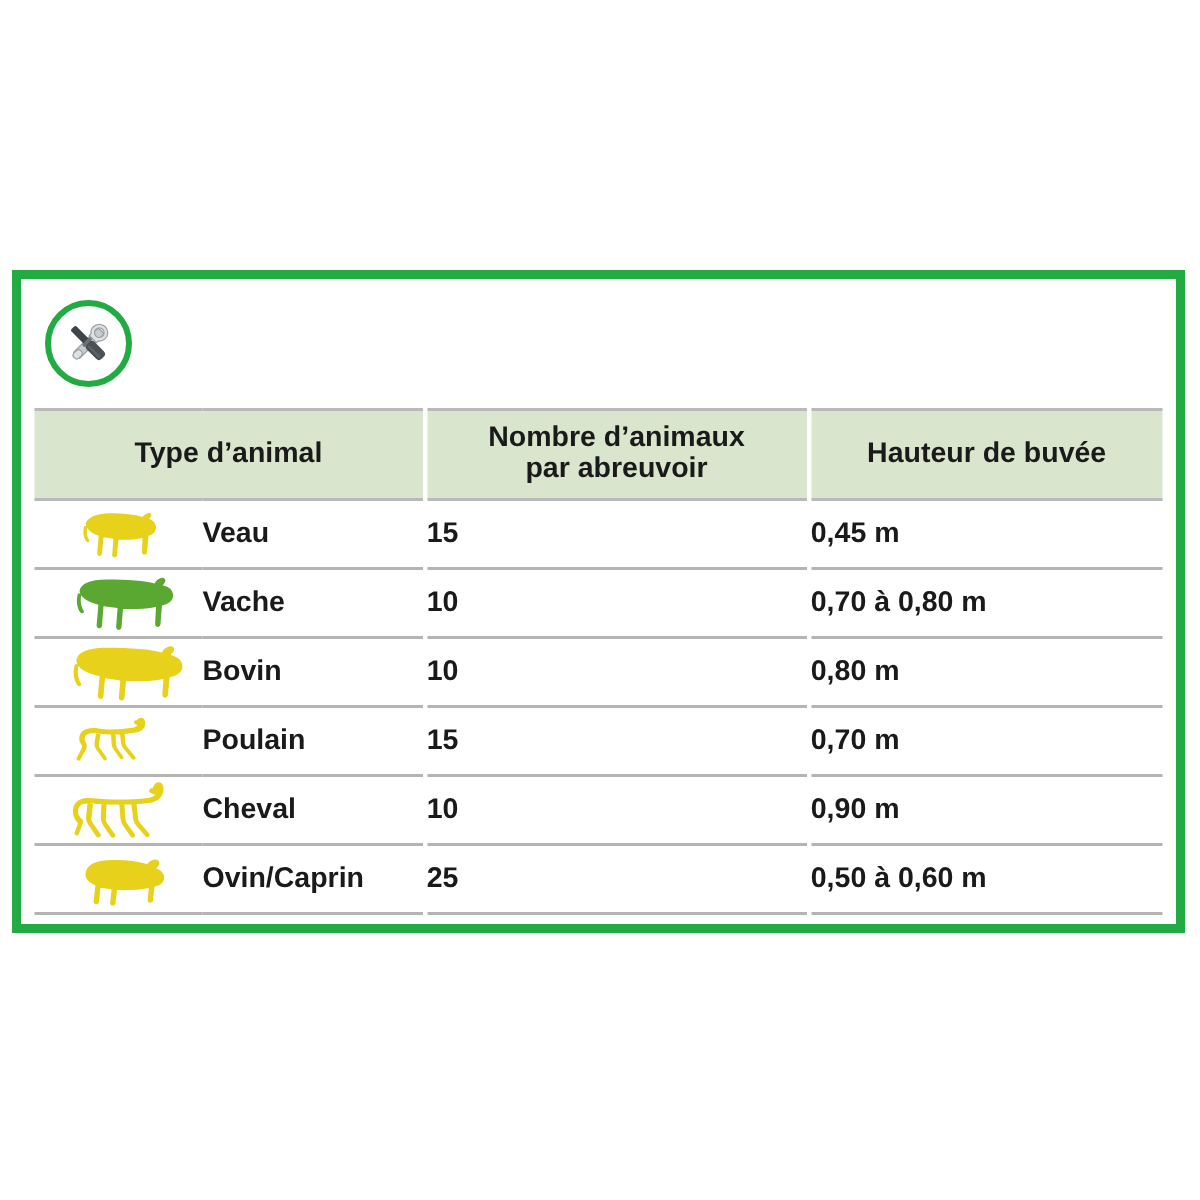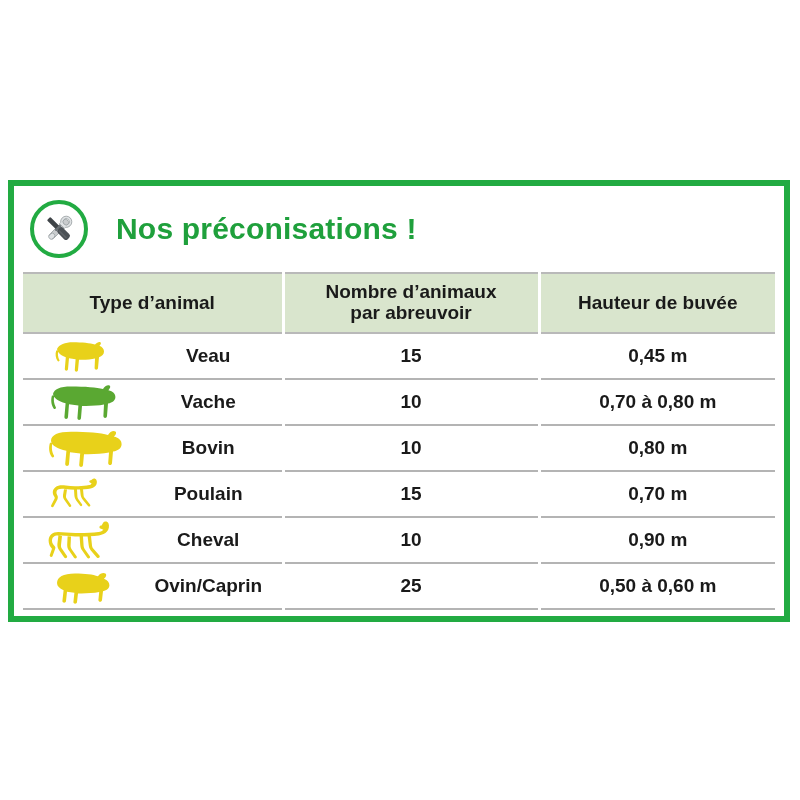--- a/index.html
+++ b/index.html
@@ -93,21 +93,21 @@
     border-top: 2px solid #b9b9b9;
     border-bottom: 2px solid #b9b9b9;
   }
   .tbl thead th:last-child { border-right: none; }
 
   .tbl tbody td {
     height: 44px;
     font-size: 19px;
     font-weight: bold;
     color: #1a1a1a;
-    text-align: center;
+    text-align: left;
     border-bottom: 2px solid #b4b4b4;
     padding: 0;
     vertical-align: middle;
   }
   .tbl tbody tr:last-child td { border-bottom: 2px solid #b4b4b4; }
 
   .tbl tbody td.icon-cell {
     text-align: left;
     padding-left: 22px;
   }
@@ -135,21 +135,20 @@
 
           <g transform="rotate(-45 20 20)">
             <rect x="17.6" y="5.2" width="4.8" height="13.4" rx="1.2" fill="#3f4448"></rect>
             <rect x="16.2" y="17.4" width="7.6" height="2.6" rx="1.2" fill="#6a7075"></rect>
             <rect x="16.4" y="19.6" width="7.2" height="13.8" rx="2.6" fill="#4b5156"></rect>
             <rect x="18.0" y="21.0" width="1.6" height="11.0" rx="0.8" fill="#5d6267"></rect>
           </g>
         </svg>
       </div>
 
-      <div class="title-text">Nos préconisations !</div>
     </div>
 
     <table class="tbl">
       <colgroup>
         <col class="c-icon">
           <col class="c-name">
           <col class="c-count">
           <col class="c-height">
       </colgroup>
 

